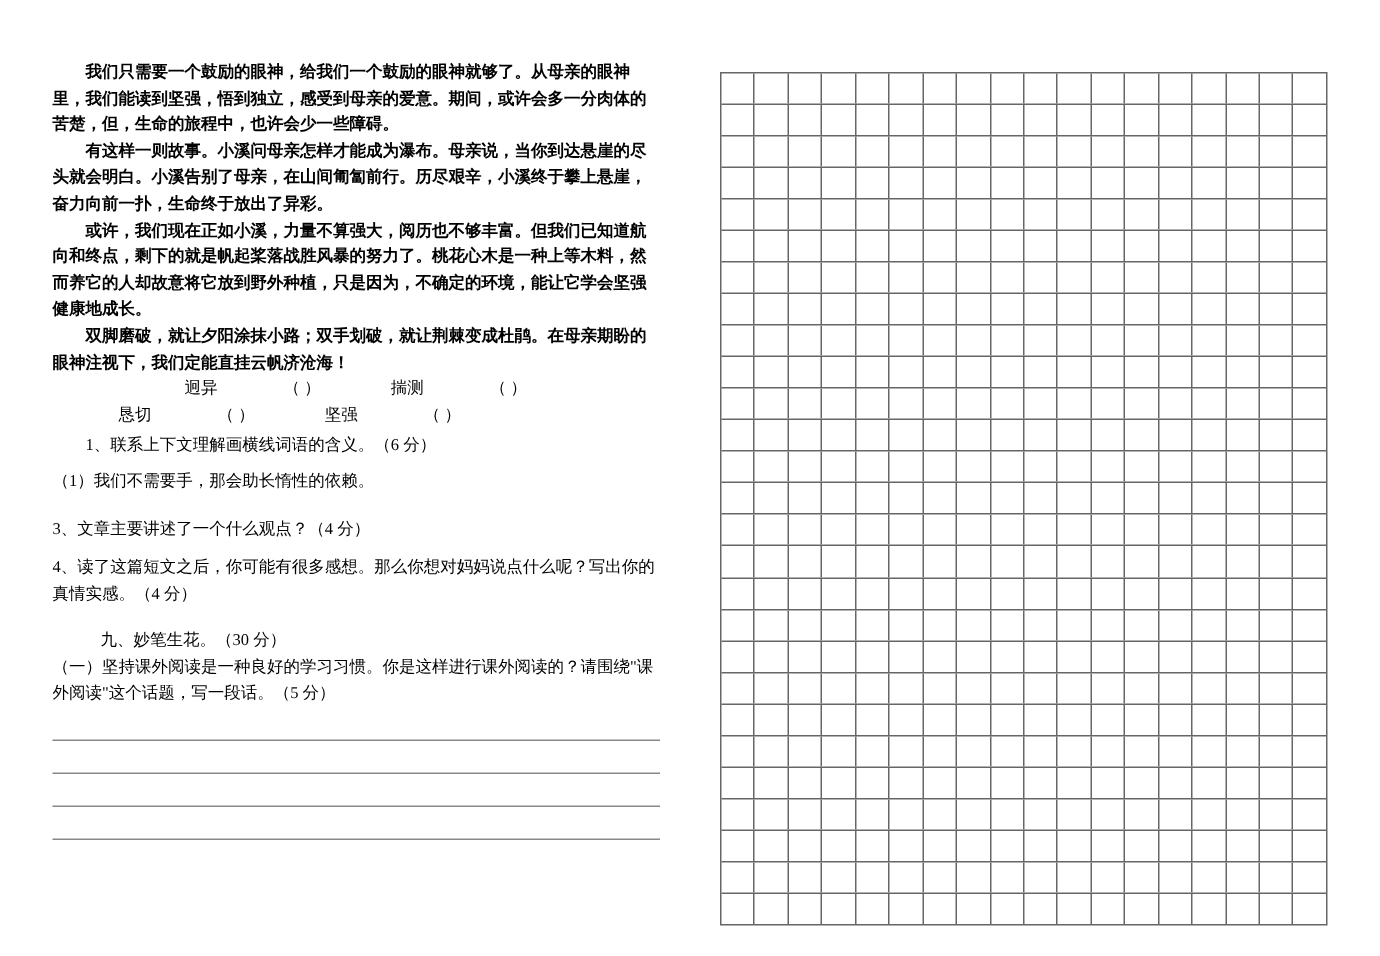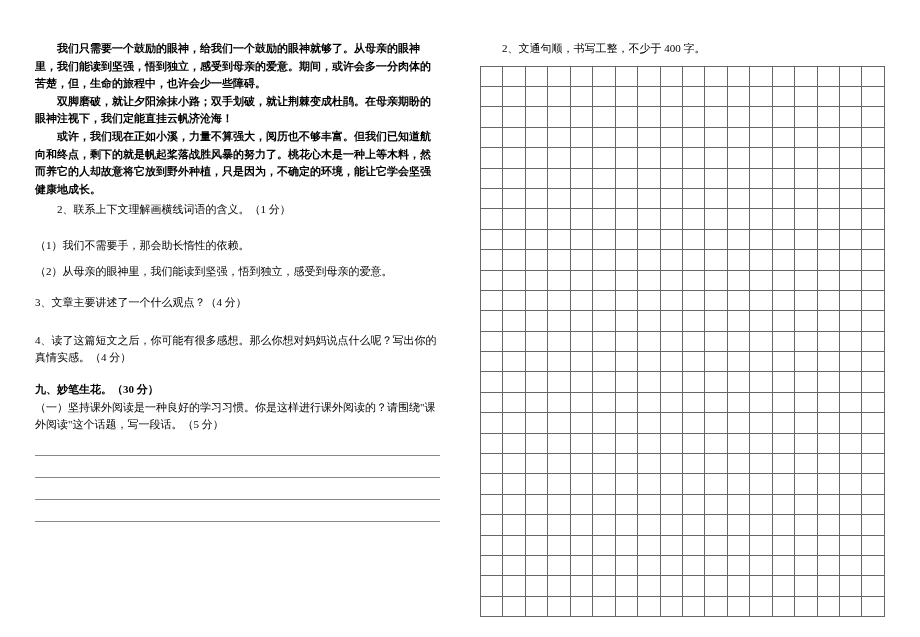--- a/index.html
+++ b/index.html
@@ -28,30 +28,31 @@
     .para {
       text-indent: 2em;
       margin-bottom: 0;
       font-weight: bold;
     }
     .question {
       text-indent: 2em;
       margin-top: 3px;
     }
     .sub-question {
-      margin-top: 18px;
+      margin-top: 6px;
     }
     .full-line {
       border-bottom: 1px solid #888;
       height: 16px;
       margin-top: 6px;
     }
     .section-title {
-      font-weight: bold;
+      font-weight: normal;
       margin-top: 10px;
+      margin-left: 32px;
     }
     .synonym-row {
       text-indent: 4em;
     }
     .syn-item {
       display: inline-block;
     }
     .paren {
       display: inline-block;
     }
@@ -77,43 +78,48 @@
       text-indent: 2em;
     }
     .spaced { margin-top: 8px; }
     .spaced-lg { margin-top: 14px; }
   </style>
 </head>
 <body>
 
 <div class="left-col">
   <p class="para">我们只需要一个鼓励的眼神，给我们一个鼓励的眼神就够了。从母亲的眼神里，我们能读到坚强，悟到独立，感受到母亲的爱意。期间，或许会多一分肉体的苦楚，但，生命的旅程中，也许会少一些障碍。</p>
+  <p class="para">有这样一则故事。小溪问母亲怎样才能成为瀑布。母亲说，当你到达悬崖的尽头就会明白。小溪告别了母亲，在山间匍匐前行。历尽艰辛，小溪终于攀上悬崖，奋力向前一扑，生命终于放出了异彩。</p>
+  <p class="para">或许，我们现在正如小溪，力量不算强大，阅历也不够丰富。但我们已知道航向和终点，剩下的就是帆起桨落战胜风暴的努力了。桃花心木是一种上等木料，然而养它的人却故意将它放到野外种植，只是因为，不确定的环境，能让它学会坚强健康地成长。</p>
   <p class="para">双脚磨破，就让夕阳涂抹小路；双手划破，就让荆棘变成杜鹃。在母亲期盼的眼神注视下，我们定能直挂云帆济沧海！</p>
-  <p class="para">或许，我们现在正如小溪，力量不算强大，阅历也不够丰富。但我们已知道航向和终点，剩下的就是帆起桨落战胜风暴的努力了。桃花心木是一种上等木料，然而养它的人却故意将它放到野外种植，只是因为，不确定的环境，能让它学会坚强健康地成长。</p>
-
-
-  <p class="question">2、联系上下文理解画横线词语的含义。（1 分）</p>
+
+  <p class="synonym-row">
+    <span class="syn-item"><span>迥异</span><span class="paren">（          ）</span></span>
+    <span class="syn-item"><span>揣测</span><span class="paren">（          ）</span></span>
+    <span class="syn-item"><span>恳切</span><span class="paren">（          ）</span></span>
+    <span class="syn-item"><span>坚强</span><span class="paren">（          ）</span></span>
+  </p>
+
+  <p class="question">1、联系上下文理解画横线词语的含义。（6 分）</p>
   <p class="sub-question">（1）我们不需要手，那会助长惰性的依赖。</p>
-  <p class="sub-question spaced">（2）从母亲的眼神里，我们能读到坚强，悟到独立，感受到母亲的爱意。</p>
 
   <p class="spaced-lg">3、文章主要讲述了一个什么观点？（4 分）</p>
 
-  <p class="spaced-lg" style="margin-top:20px">4、读了这篇短文之后，你可能有很多感想。那么你想对妈妈说点什么呢？写出你的真情实感。（4 分）</p>
+  <p class="spaced-lg" style="margin-top:8px">4、读了这篇短文之后，你可能有很多感想。那么你想对妈妈说点什么呢？写出你的真情实感。（4 分）</p>
 
   <p class="section-title spaced-lg">九、妙笔生花。（30 分）</p>
   <p>（一）坚持课外阅读是一种良好的学习习惯。你是这样进行课外阅读的？请围绕"课外阅读"这个话题，写一段话。（5 分）</p>
   <div class="full-line"></div>
   <div class="full-line"></div>
   <div class="full-line"></div>
   <div class="full-line"></div>
 
 </div>
 
 <div class="right-col">
-  <p class="tip-line">2、文通句顺，书写工整，不少于 400 字。</p>
   <div class="grid-area" id="writing-grid">
       <div class="grid-row">
         <div class="grid-cell"></div>
         <div class="grid-cell"></div>
         <div class="grid-cell"></div>
         <div class="grid-cell"></div>
         <div class="grid-cell"></div>
         <div class="grid-cell"></div>
         <div class="grid-cell"></div>
         <div class="grid-cell"></div>

